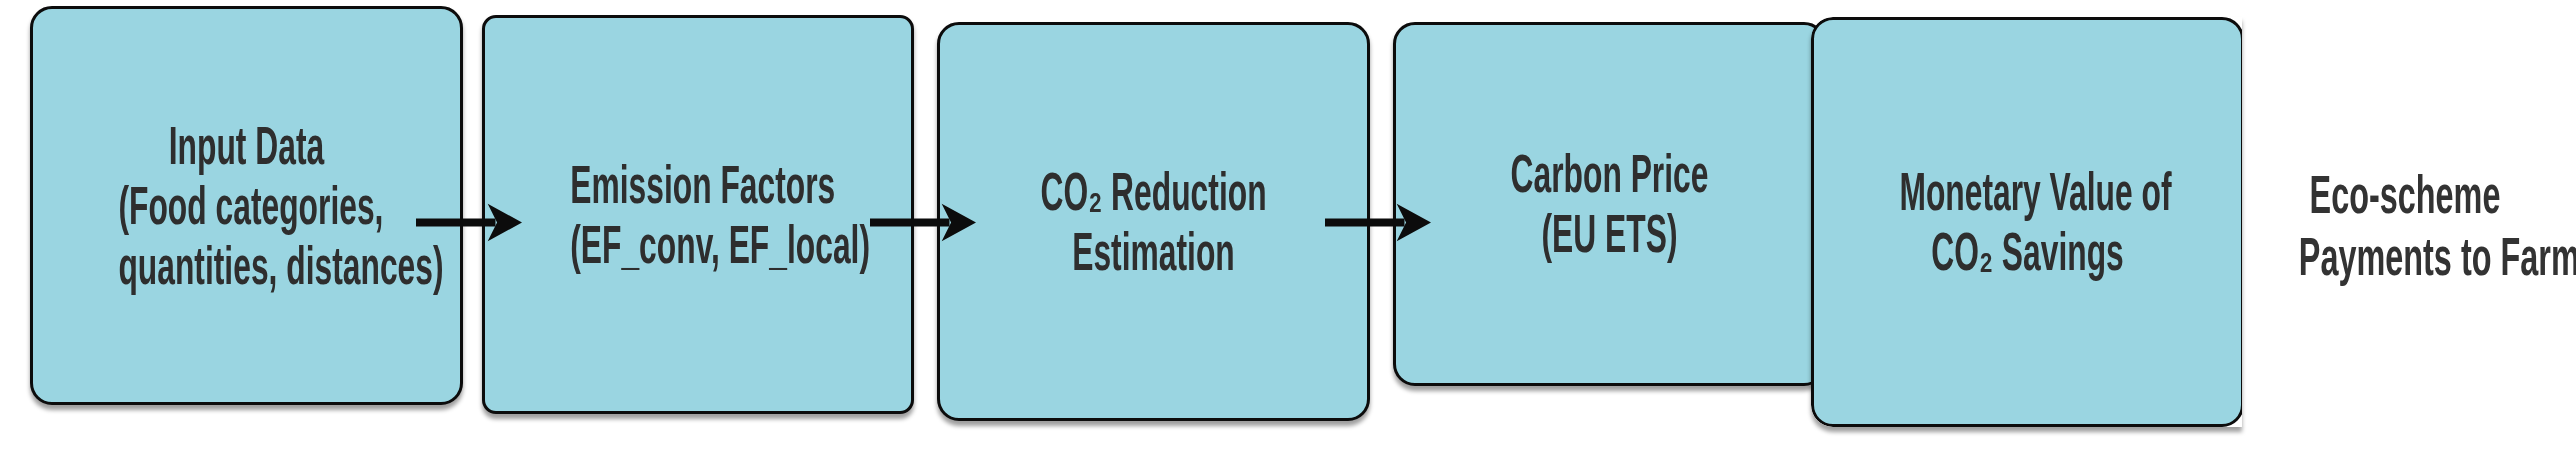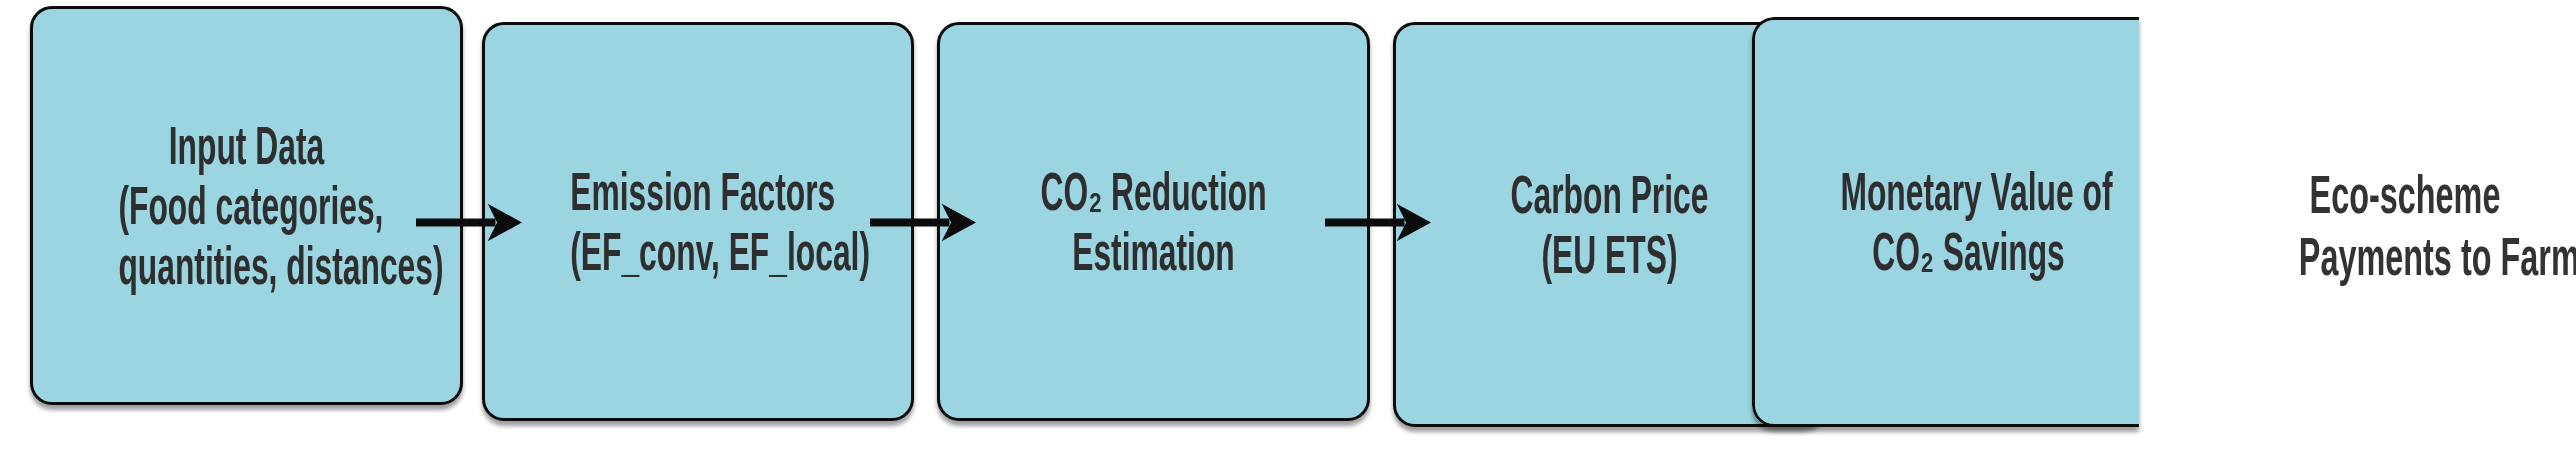--- a/index.html
+++ b/index.html
@@ -29,26 +29,27 @@
     font-size:53px;
     line-height:60px;
     color:#2e2e2e;
     transform:scaleX(0.60);
     transform-origin:50% 50%;
     white-space:nowrap;
   }
   
   .clip-wrap{
     position:absolute;
-    left:1752px;top:17px;
+    left:1811px;top:17px;
     width:387px;height:410px;
     overflow:hidden;
     z-index:2;
     border-radius:22px 0 0 22px;
     box-shadow:0 4.7px 4.7px rgba(0,0,0,0.38);
+    padding-left:44px;
   }
   .clip-wrap .inner{
     position:absolute;left:0;top:0;
     width:433px;height:410px;
     box-shadow:none;
   }
   .arrow{
     position:absolute;
     z-index:3;
   }
@@ -71,35 +72,35 @@
 <div id="canvas">
 
   <div class="flow-box" style="left:29.5px;top:6px;width:433px;height:399px;">
     <div class="box-text">
       <div>Input Data</div>
       <div>(Food categories,</div>
       <div>quantities, distances)</div>
     </div>
   </div>
 
-  <div class="flow-box" style="left:482px;top:22px;width:432px;height:399px;">
+  <div class="flow-box" style="left:482px;top:15px;width:432px;height:399px;border-radius:14px;">
     <div class="box-text">
       <div>Emission Factors</div>
       <div>(EF_conv, EF_local)</div>
     </div>
   </div>
 
   <div class="flow-box" style="left:937px;top:22px;width:433px;height:399px;justify-content:center;">
     <div class="box-text">
       <div>CO₂ Reduction</div>
       <div>Estimation</div>
     </div>
   </div>
 
-  <div class="flow-box" style="left:1393px;top:22px;width:433px;height:405px;justify-content:flex-end;">
+  <div class="flow-box" style="left:1393px;top:22px;width:433px;height:364px;justify-content:flex-end;">
     <div class="box-text">
       <div>Carbon Price</div>
       <div>(EU ETS)</div>
     </div>
   </div>
 
   <div class="clip-wrap">
     <div class="flow-box inner">
       <div class="box-text">
         <div>Monetary Value of</div>

